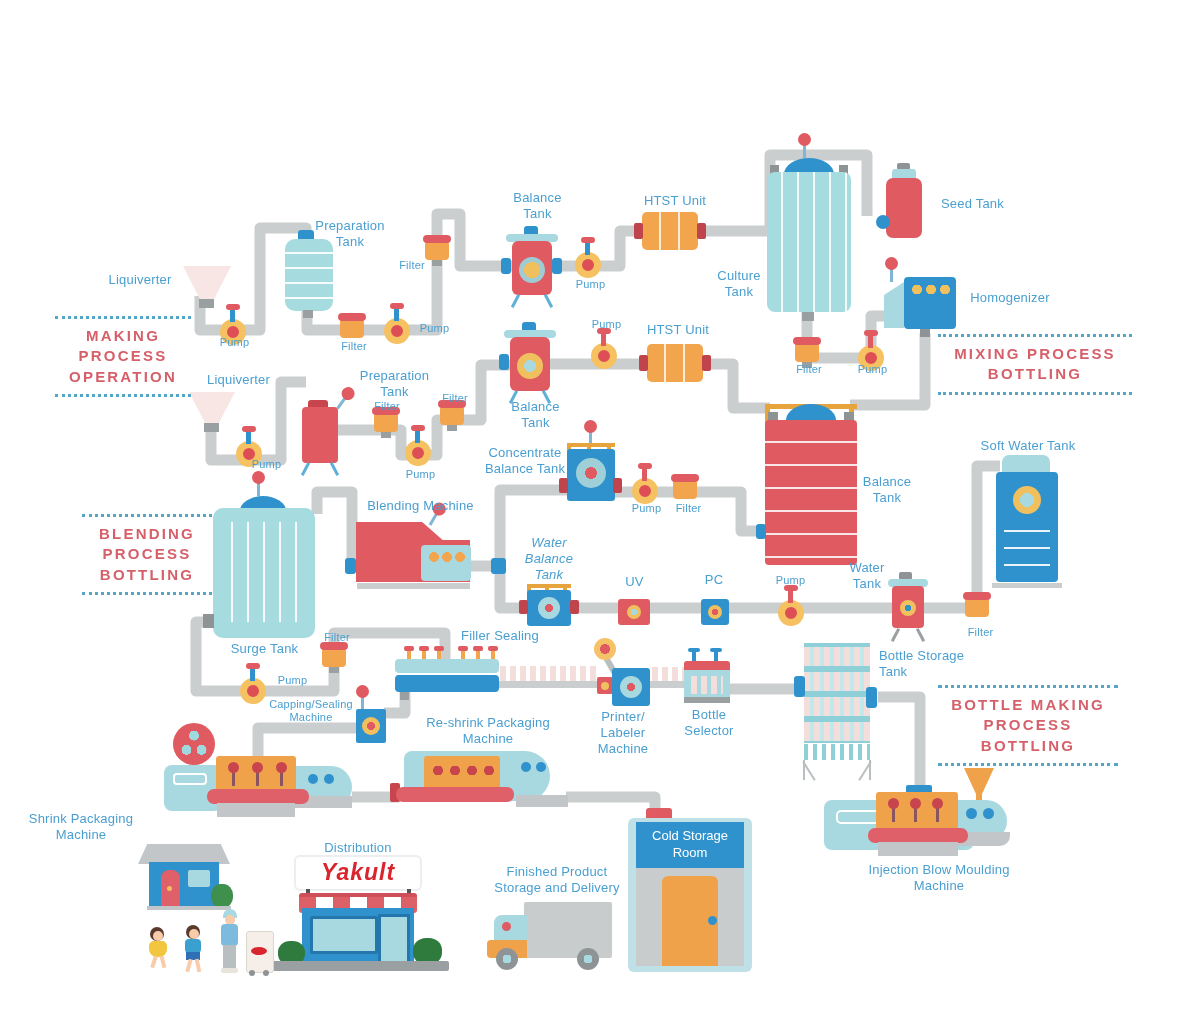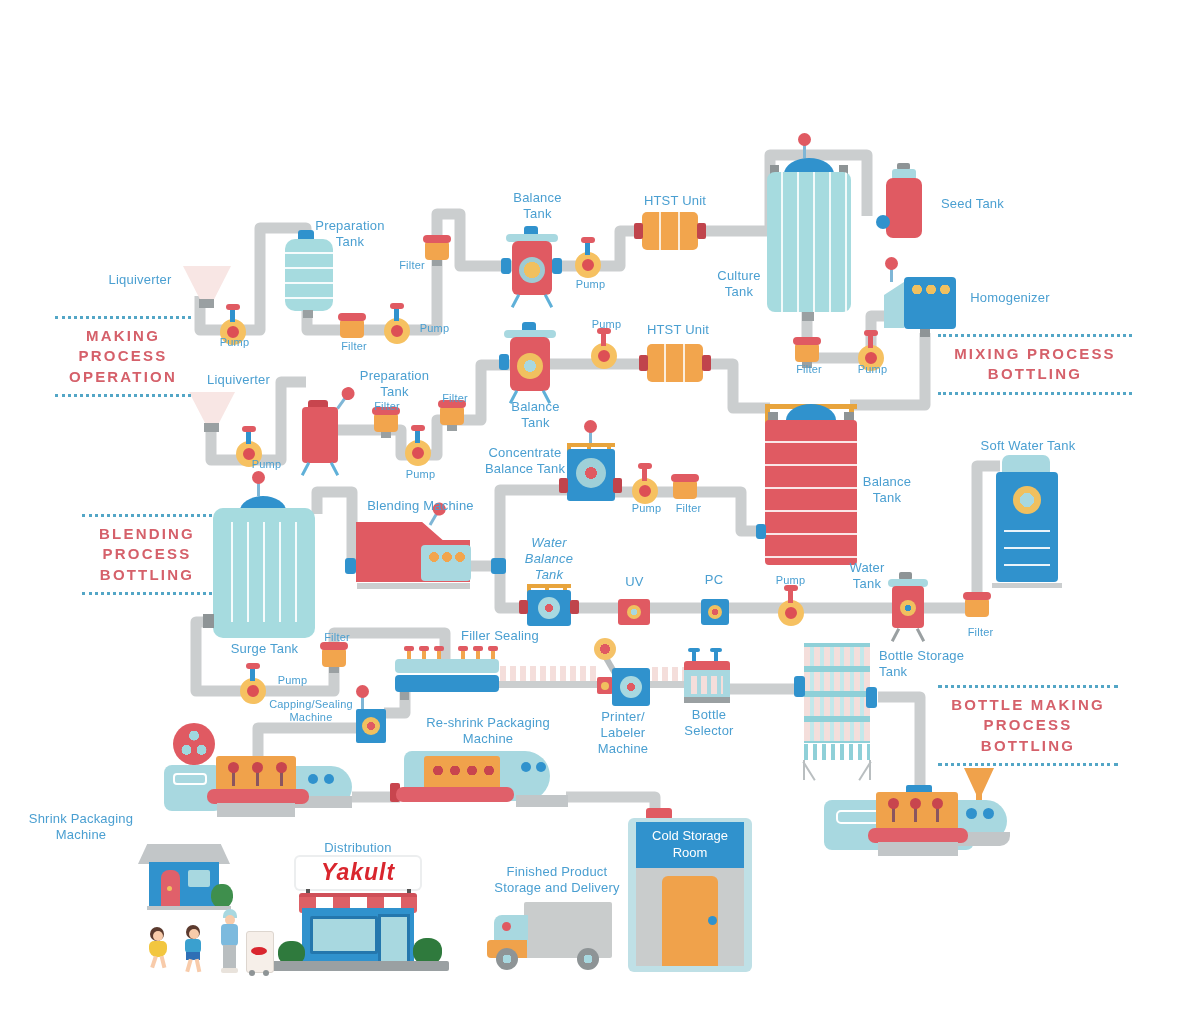--- a/index.html
+++ b/index.html
@@ -456,16 +456,17 @@
   <div class="lbl" style="left:222px;top:641px;width:85px;">Surge Tank</div>
   <div class="lbl sm" style="left:316px;top:631px;width:42px;">Filter</div>
   <div class="lbl sm" style="left:270px;top:674px;width:45px;">Pump</div>
   <div class="lbl sm" style="left:266px;top:698px;width:90px;">Capping/Sealing Machine</div>
   <div class="lbl" style="left:450px;top:628px;width:100px;">Filler Sealing</div>
   <div class="lbl" style="left:412px;top:715px;width:152px;">Re-shrink Packaging Machine</div>
   <div class="lbl" style="left:592px;top:709px;width:62px;">Printer/ Labeler Machine</div>
   <div class="lbl" style="left:678px;top:707px;width:62px;">Bottle Selector</div>
   <div class="lbl left" style="left:879px;top:648px;width:105px;">Bottle Storage Tank</div>
   <div class="lbl" style="left:18px;top:779px;width:126px;margin-top:32px;">Shrink Packaging Machine</div>
+  <div class="lbl" style="left:853px;top:862px;width:172px;">Injection Blow Moulding Machine</div>
   <div class="lbl" style="left:314px;top:840px;width:88px;">Distribution</div>
   <div class="lbl" style="left:486px;top:864px;width:142px;">Finished Product Storage and Delivery</div>
 
 </div>
 
 </body></html>

